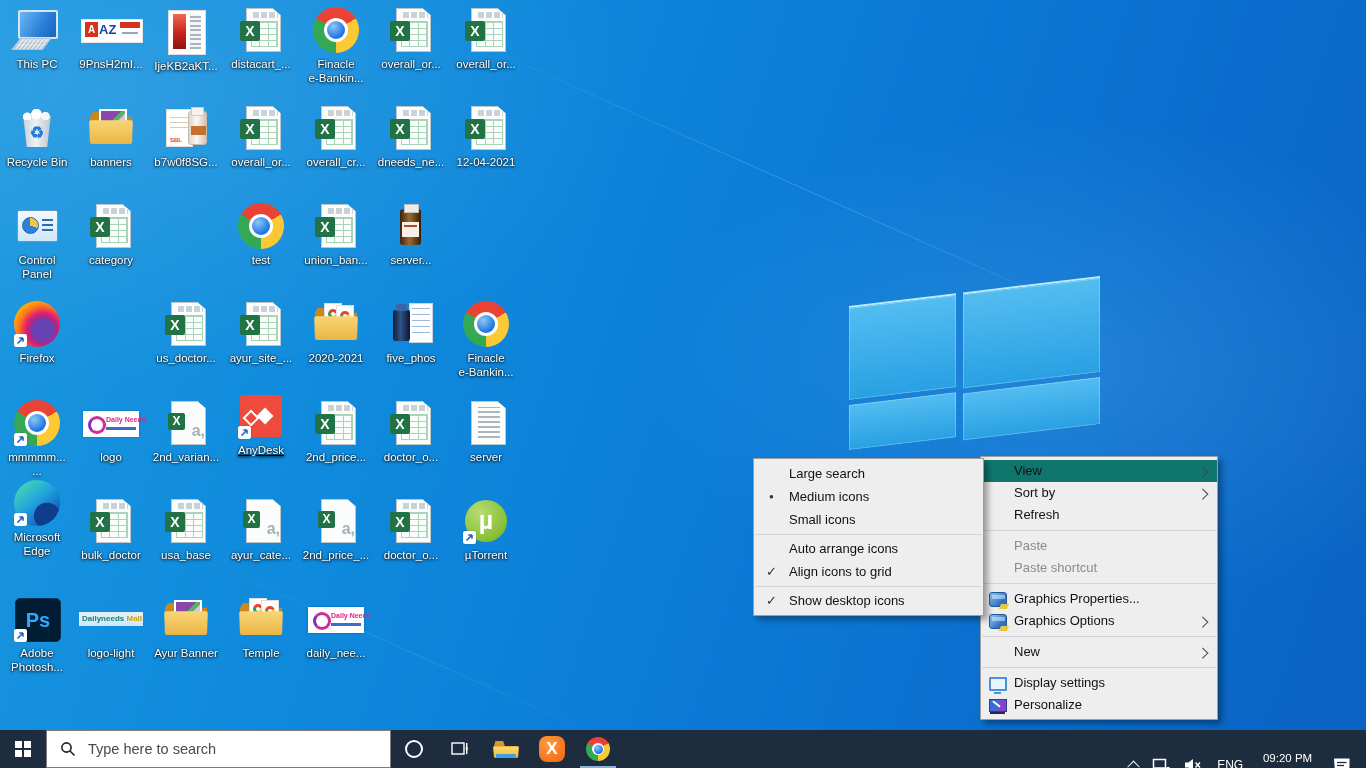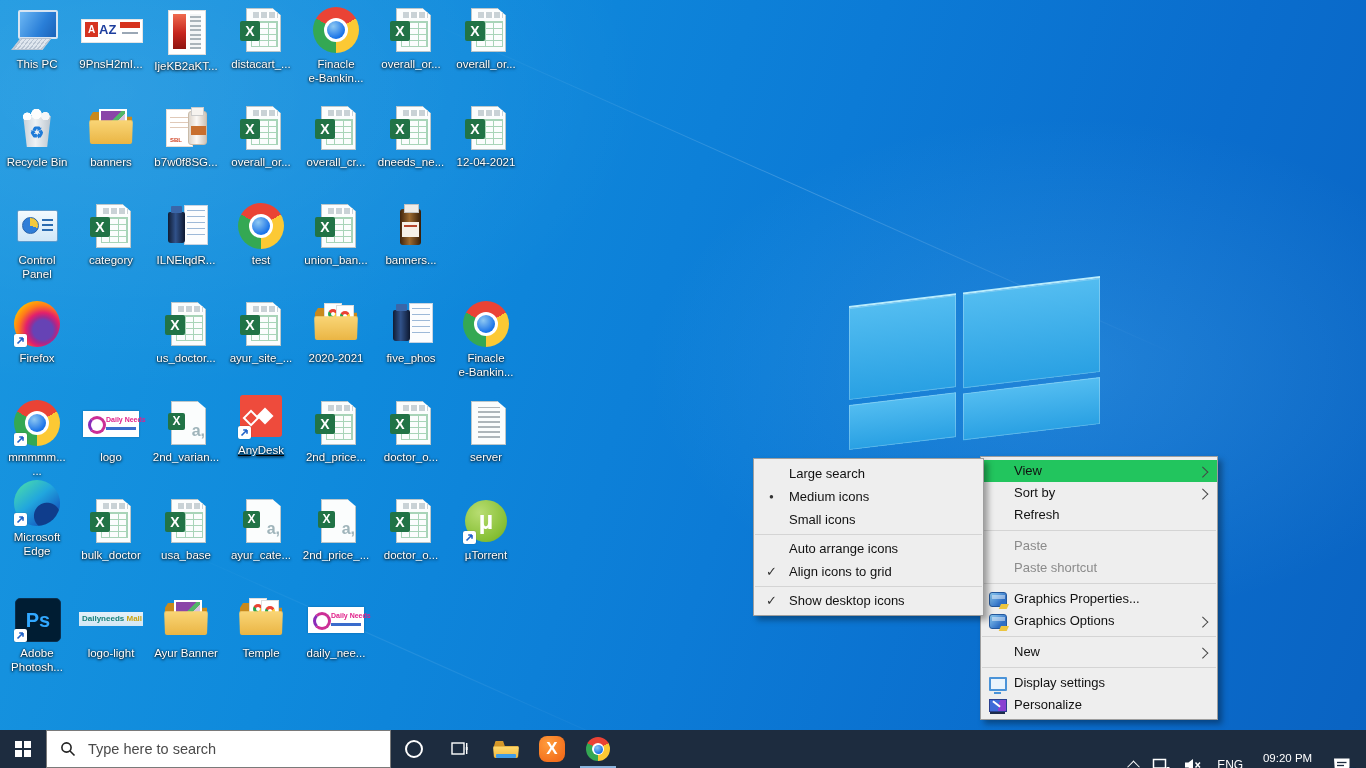--- a/index.html
+++ b/index.html
@@ -143,21 +143,21 @@
   .dlt span{color:#c9a415;}
   .wline{left:2px;top:37px;width:44px;height:3px;background:#fff;}
 
   
   .menu{position:absolute;background:#eeeeee;border:1px solid #9e9e9e;box-shadow:4px 4px 6px rgba(0,0,0,.35);
     padding:3px 0;font-size:13px;color:#111;}
   .mainmenu{left:980px;top:456px;width:236px;z-index:41;}
   .submenu{left:753px;top:458px;width:229px;z-index:42;}
   .mrow{position:relative;height:22px;line-height:22px;padding-left:33px;}
   .submenu .mrow{height:23px;line-height:23px;padding-left:35px;}
-  .mrow.hl{background:#22c55e;}
+  .mrow.hl{background:#0f766e;}
   .mrow.dis{color:#8b8b8b;}
   .msep{height:1px;background:#d4d4d4;margin:4px 1px;}
   .submenu .msep{margin:2.5px 1px;}
   .mark{position:absolute;left:12px;top:0;font-size:13px;color:#333;}
   .mark.bullet{font-size:8px;left:15px;}
   .chev{position:absolute;right:11px;top:8px;width:6.5px;height:6.5px;border-top:1.5px solid #444;
       border-right:1.5px solid #444;transform:rotate(45deg);}
   .micon{position:absolute;left:8px;top:4px;width:16px;height:13px;}
   .micon.graphics{background:linear-gradient(135deg,#8ecdf4,#2f6fc4 70%);border:1px solid #24589c;border-radius:3px;}
   .micon.graphics::after{content:"";position:absolute;left:1.5px;top:1.5px;right:1.5px;height:4.5px;background:rgba(255,255,255,.45);}
@@ -380,30 +380,20 @@
         <div class="art">
           <i class="page"></i>
           <i class="ptop"></i>
           <i class="pgrid"></i>
           <b class="xb">X</b>
         </div>
         <div class="dlabel">
           <span>category</span>
         </div>
       </div>
-      <div class="dicon" style="left: 148px; top: 202px;">
-        <div class="art">
-          <i class="bpaper"></i>
-          <i class="bbtl"></i>
-          <i class="bbcap"></i>
-        </div>
-        <div class="dlabel">
-          <span>ILNElqdR...</span>
-        </div>
-      </div>
       <div class="dicon" style="left: 223px; top: 202px;">
         <div class="art">
           <i class="crball"></i>
         </div>
         <div class="dlabel">
           <span>test</span>
         </div>
       </div>
       <div class="dicon" style="left: 298px; top: 202px;">
         <div class="art">
@@ -416,21 +406,21 @@
           <span>union_ban...</span>
         </div>
       </div>
       <div class="dicon" style="left: 373px; top: 202px;">
         <div class="art">
           <i class="wbtl"></i>
           <i class="wcap"></i>
           <i class="wlab"></i>
         </div>
         <div class="dlabel">
-          <span>banners...</span>
+          <span>server...</span>
         </div>
       </div>
       <div class="dicon" style="left: -1px; top: 300px;">
         <div class="art">
           <i class="ffball"></i>
           <span class="sc">
             <svg width="13" height="13">
               <path d="M3.5 9.5 9 4 M9 4H5.2 M9 4v3.8" stroke="#2062c8" stroke-width="1.6" fill="none"></path>
             </svg>
           </span>

